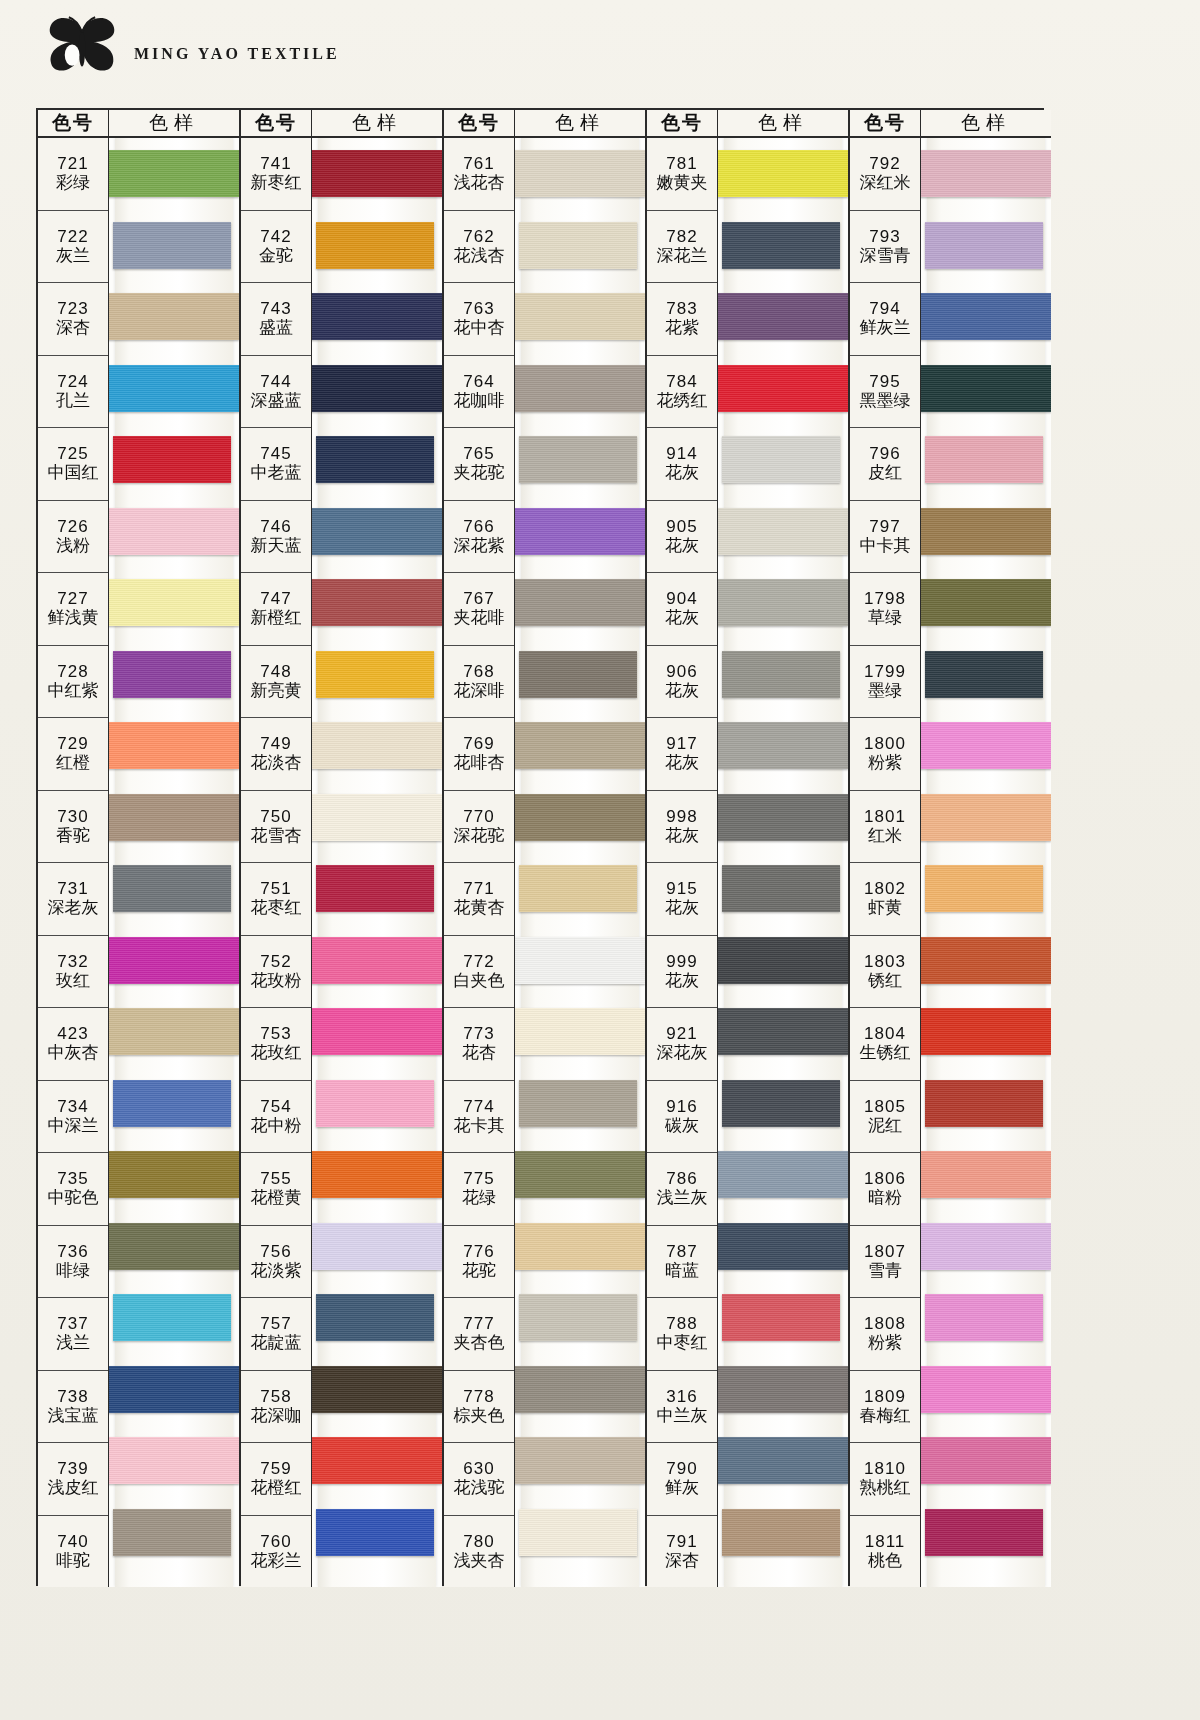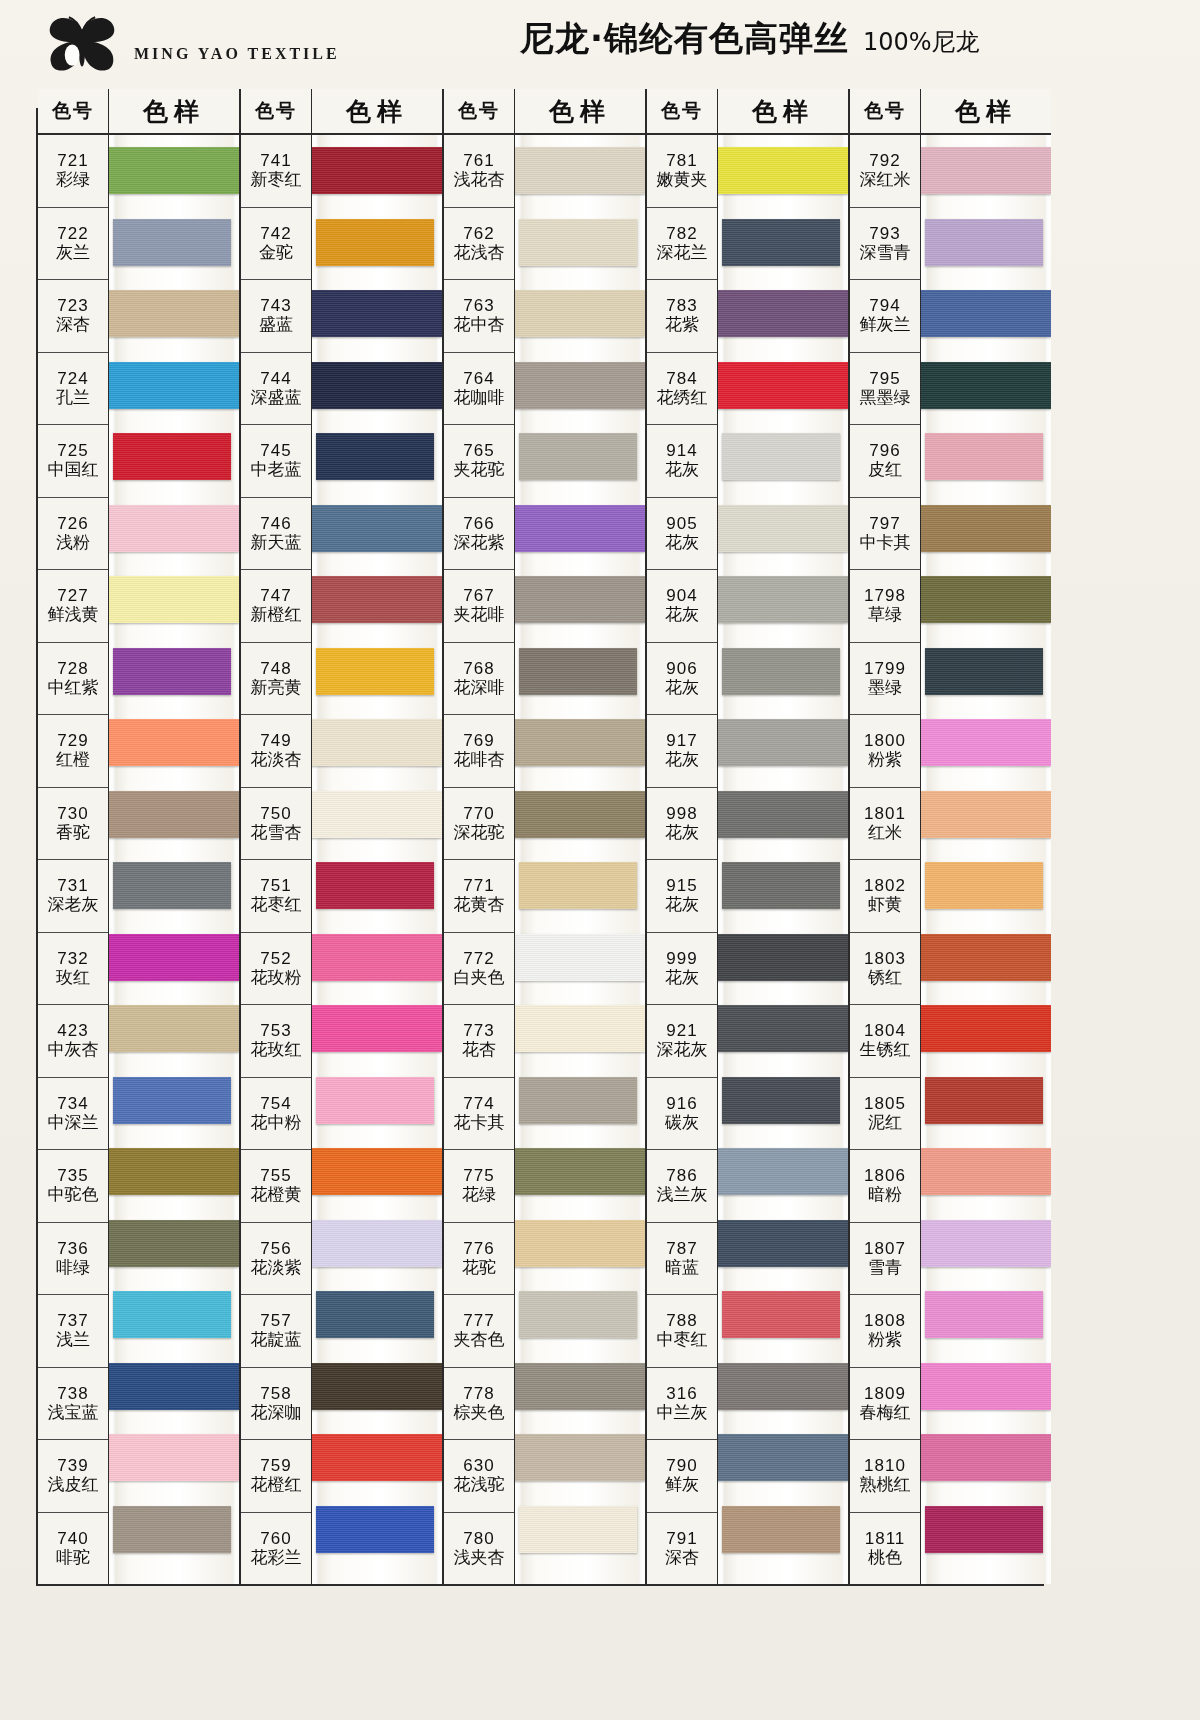--- a/index.html
+++ b/index.html
@@ -26,21 +26,21 @@
   .prod-title{font-size:34px;font-weight:bold;letter-spacing:1px;color:#111;font-family:"DejaVu Sans",sans-serif;}
   .prod-sub{font-size:24px;color:#111;font-family:"DejaVu Sans",sans-serif;}
   .spec{font-size:18px;font-weight:bold;letter-spacing:.5px;color:#111;margin-top:5px;margin-left:96px;font-family:"Liberation Sans",sans-serif;}
 
   
   .table{position:absolute;left:36px;top:108px;width:1004px;border:2px solid #2b2b2b;background:#fbfaf6;display:flex;}
   .group{display:flex;flex-direction:column;border-right:2px solid #2b2b2b;}
   .group:last-child{border-right:none;}
   .ghead{display:flex;height:44px;border-bottom:2px solid #2b2b2b;}
   .ghead .hc{width:70px;display:flex;align-items:center;justify-content:center;font-size:19px;font-weight:bold;border-right:1.5px solid #2b2b2b;letter-spacing:2px;font-family:"DejaVu Sans",sans-serif;background:#f7f5ef;}
-  .ghead .hs{width:130px;display:flex;align-items:center;justify-content:center;font-size:25px;font-weight:bold;letter-spacing:6px;font-family:"DejaVu Sans",sans-serif;background:#f7f5ef;}
+  .ghead .hs{width:130px;display:flex;align-items:center;justify-content:center;font-size:19px;font-weight:normal;letter-spacing:6px;font-family:"DejaVu Sans",sans-serif;background:#f7f5ef;}
   .gbody{display:flex;flex:1;position:relative;}
   .codecol{width:70px;border-right:1.5px solid #2b2b2b;display:flex;flex-direction:column;}
   .cell{height:71.5px;border-bottom:1px solid #4a4a4a;display:flex;flex-direction:column;align-items:center;justify-content:center;background:#f6f4ee;}
   .cell:last-child{border-bottom:none;}
   .code{font-size:17px;letter-spacing:1px;line-height:1.08;font-family:"Liberation Sans",sans-serif;color:#111;}
   .cname{font-size:17px;letter-spacing:0px;line-height:1.12;font-family:"DejaVu Sans",sans-serif;color:#111;white-space:nowrap;}
 
   .swcol{width:130px;position:relative;background:#fdfdfb;overflow:hidden;}
   .cardstrip{position:absolute;left:6px;top:0;width:118px;height:100%;
      background:linear-gradient(90deg,#eceae2 0%,#fbfaf6 12%,#ffffff 55%,#f2f0e8 100%);
@@ -73,28 +73,24 @@
         <path d="M50 22 C46 12 40 6 34 4" stroke="#1a1a1a" stroke-width="2.5" fill="none"></path>
         <path d="M50 22 C54 12 60 6 66 4" stroke="#1a1a1a" stroke-width="2.5" fill="none"></path>
         <ellipse cx="38" cy="50" rx="9" ry="13" fill="#fdfdfb"></ellipse>
       </svg>
       <div class="brandtext">
         <div class="brand-en">MING YAO TEXTILE</div>
       </div>
     </div>
 
     <div class="prodblock">
-      <div class="prod-title-row">
-        <div class="prod-title">尼龙·锦纶有色高弹丝</div>
-        <div class="prod-sub">100%尼龙</div>
-      </div>
     </div>
   </div>
 
-  <div class="table" id="table" style="height: 1474px; align-items: flex-end;">
+  <div class="table" id="table" style="height: 1474px;">
       <div class="group">
         <div class="ghead">
           <div class="hc">色号</div>
           <div class="hs">色样</div>
         </div>
         <div class="gbody">
           <div class="codecol">
             <div class="cell">
               <div class="code">721</div>
               <div class="cname">彩绿</div>

